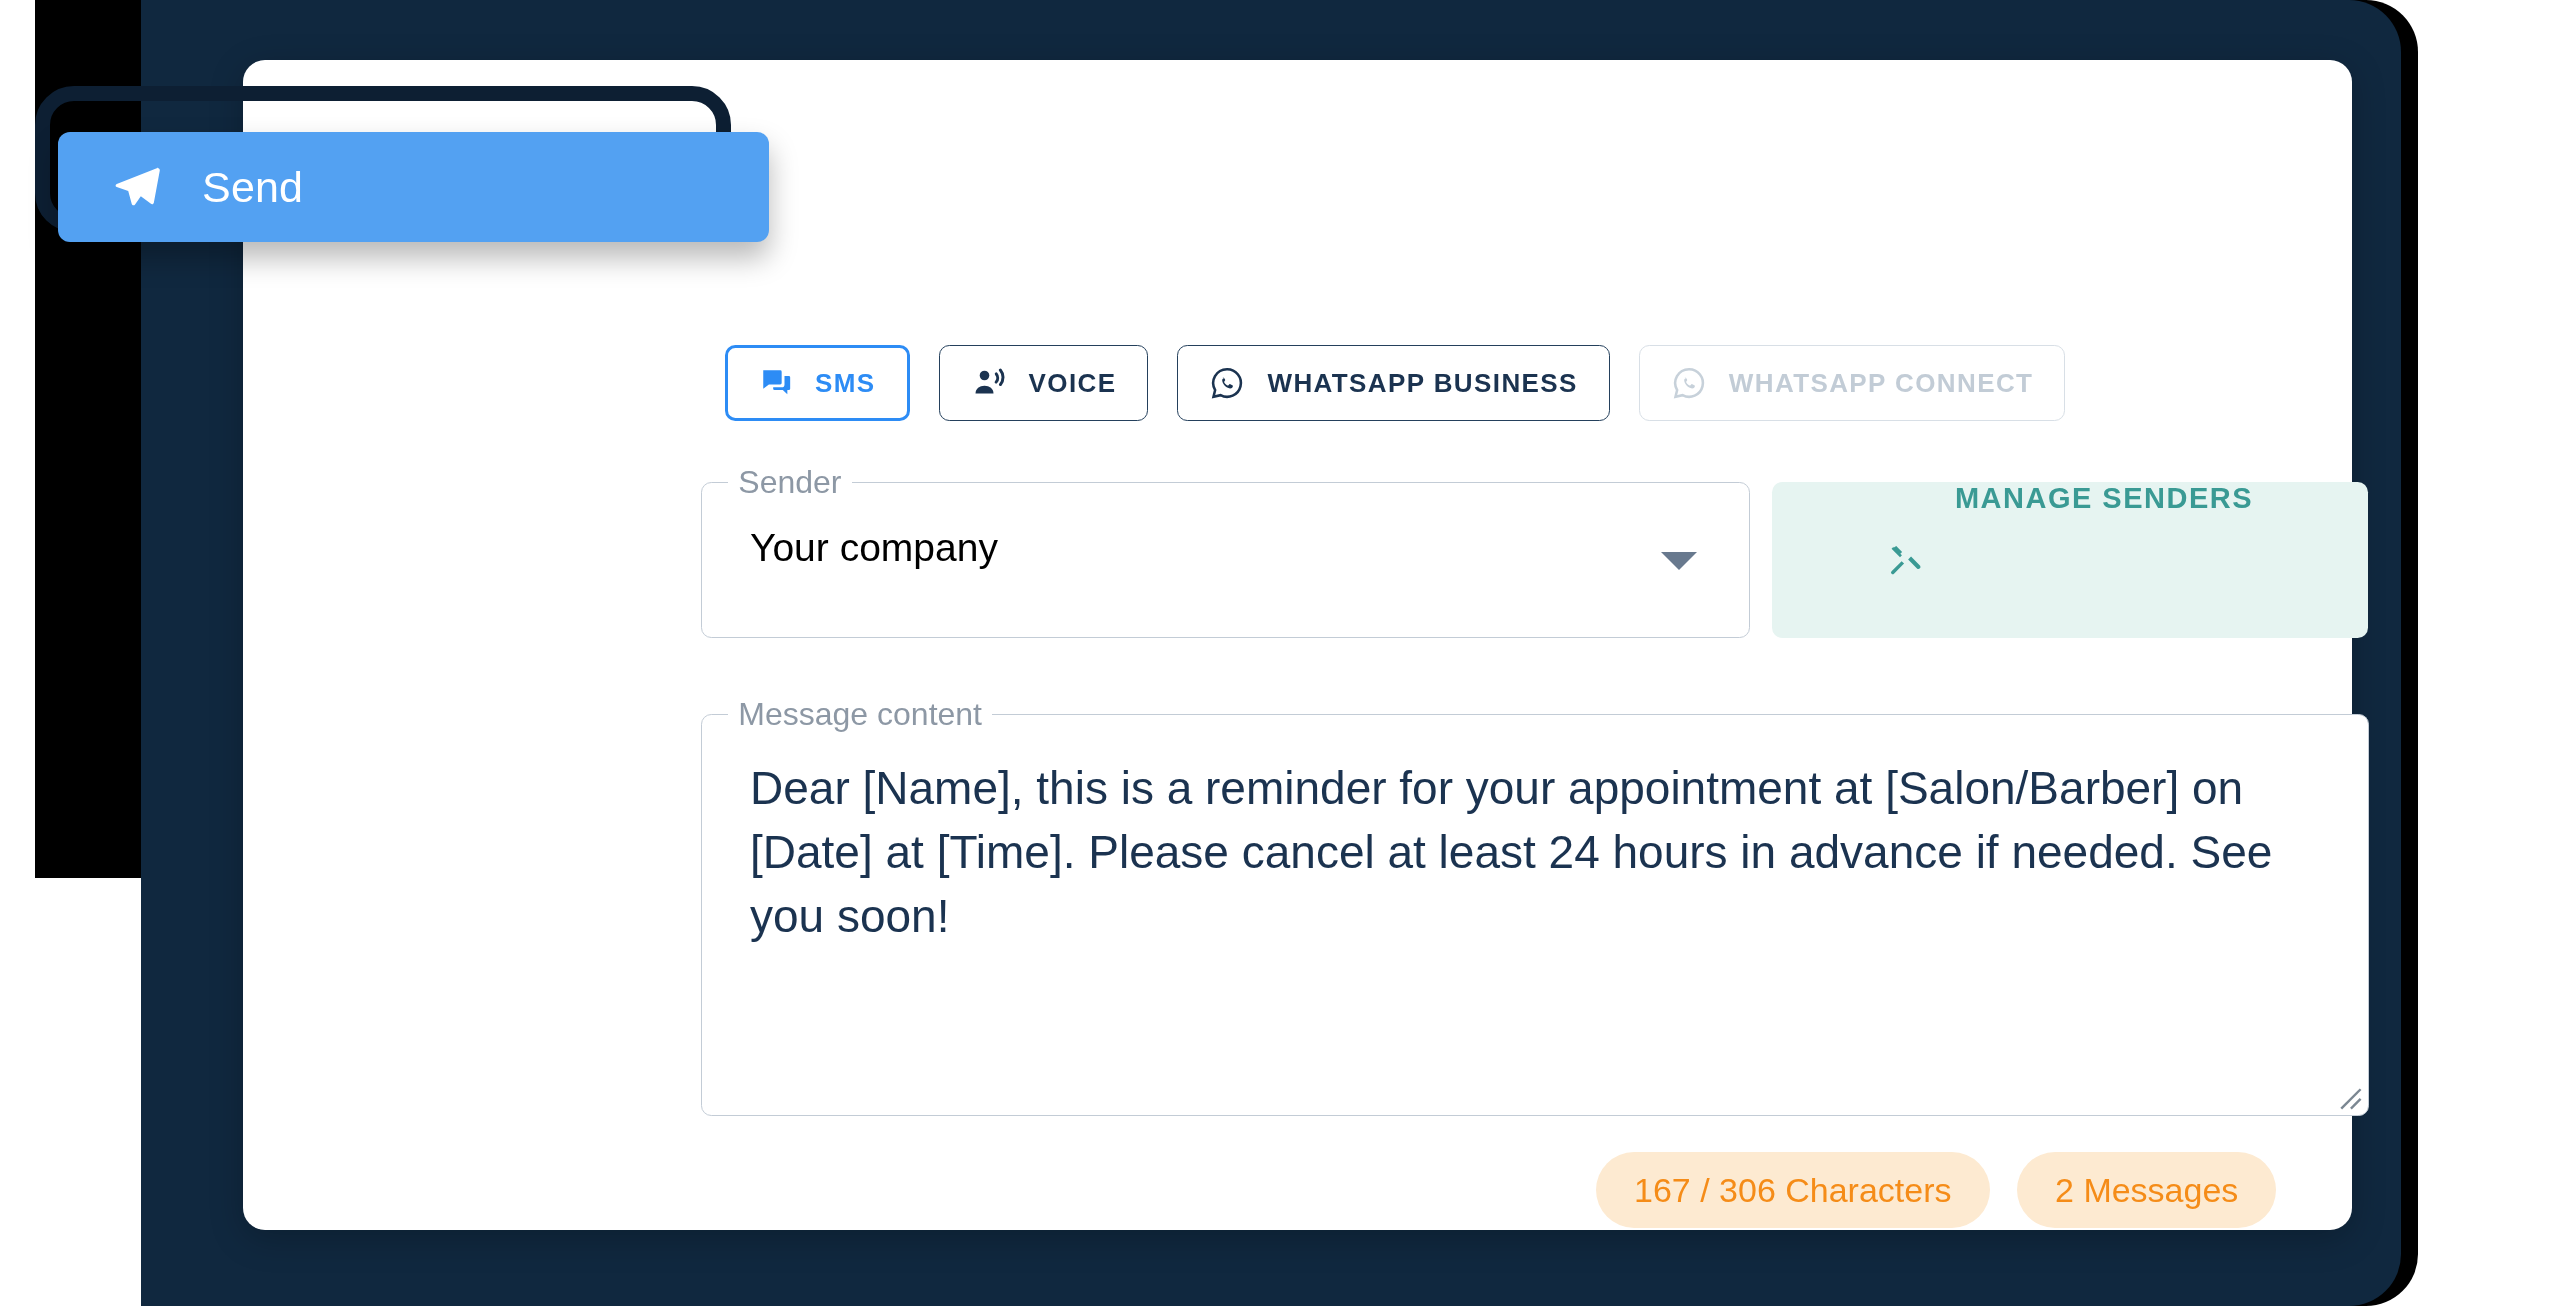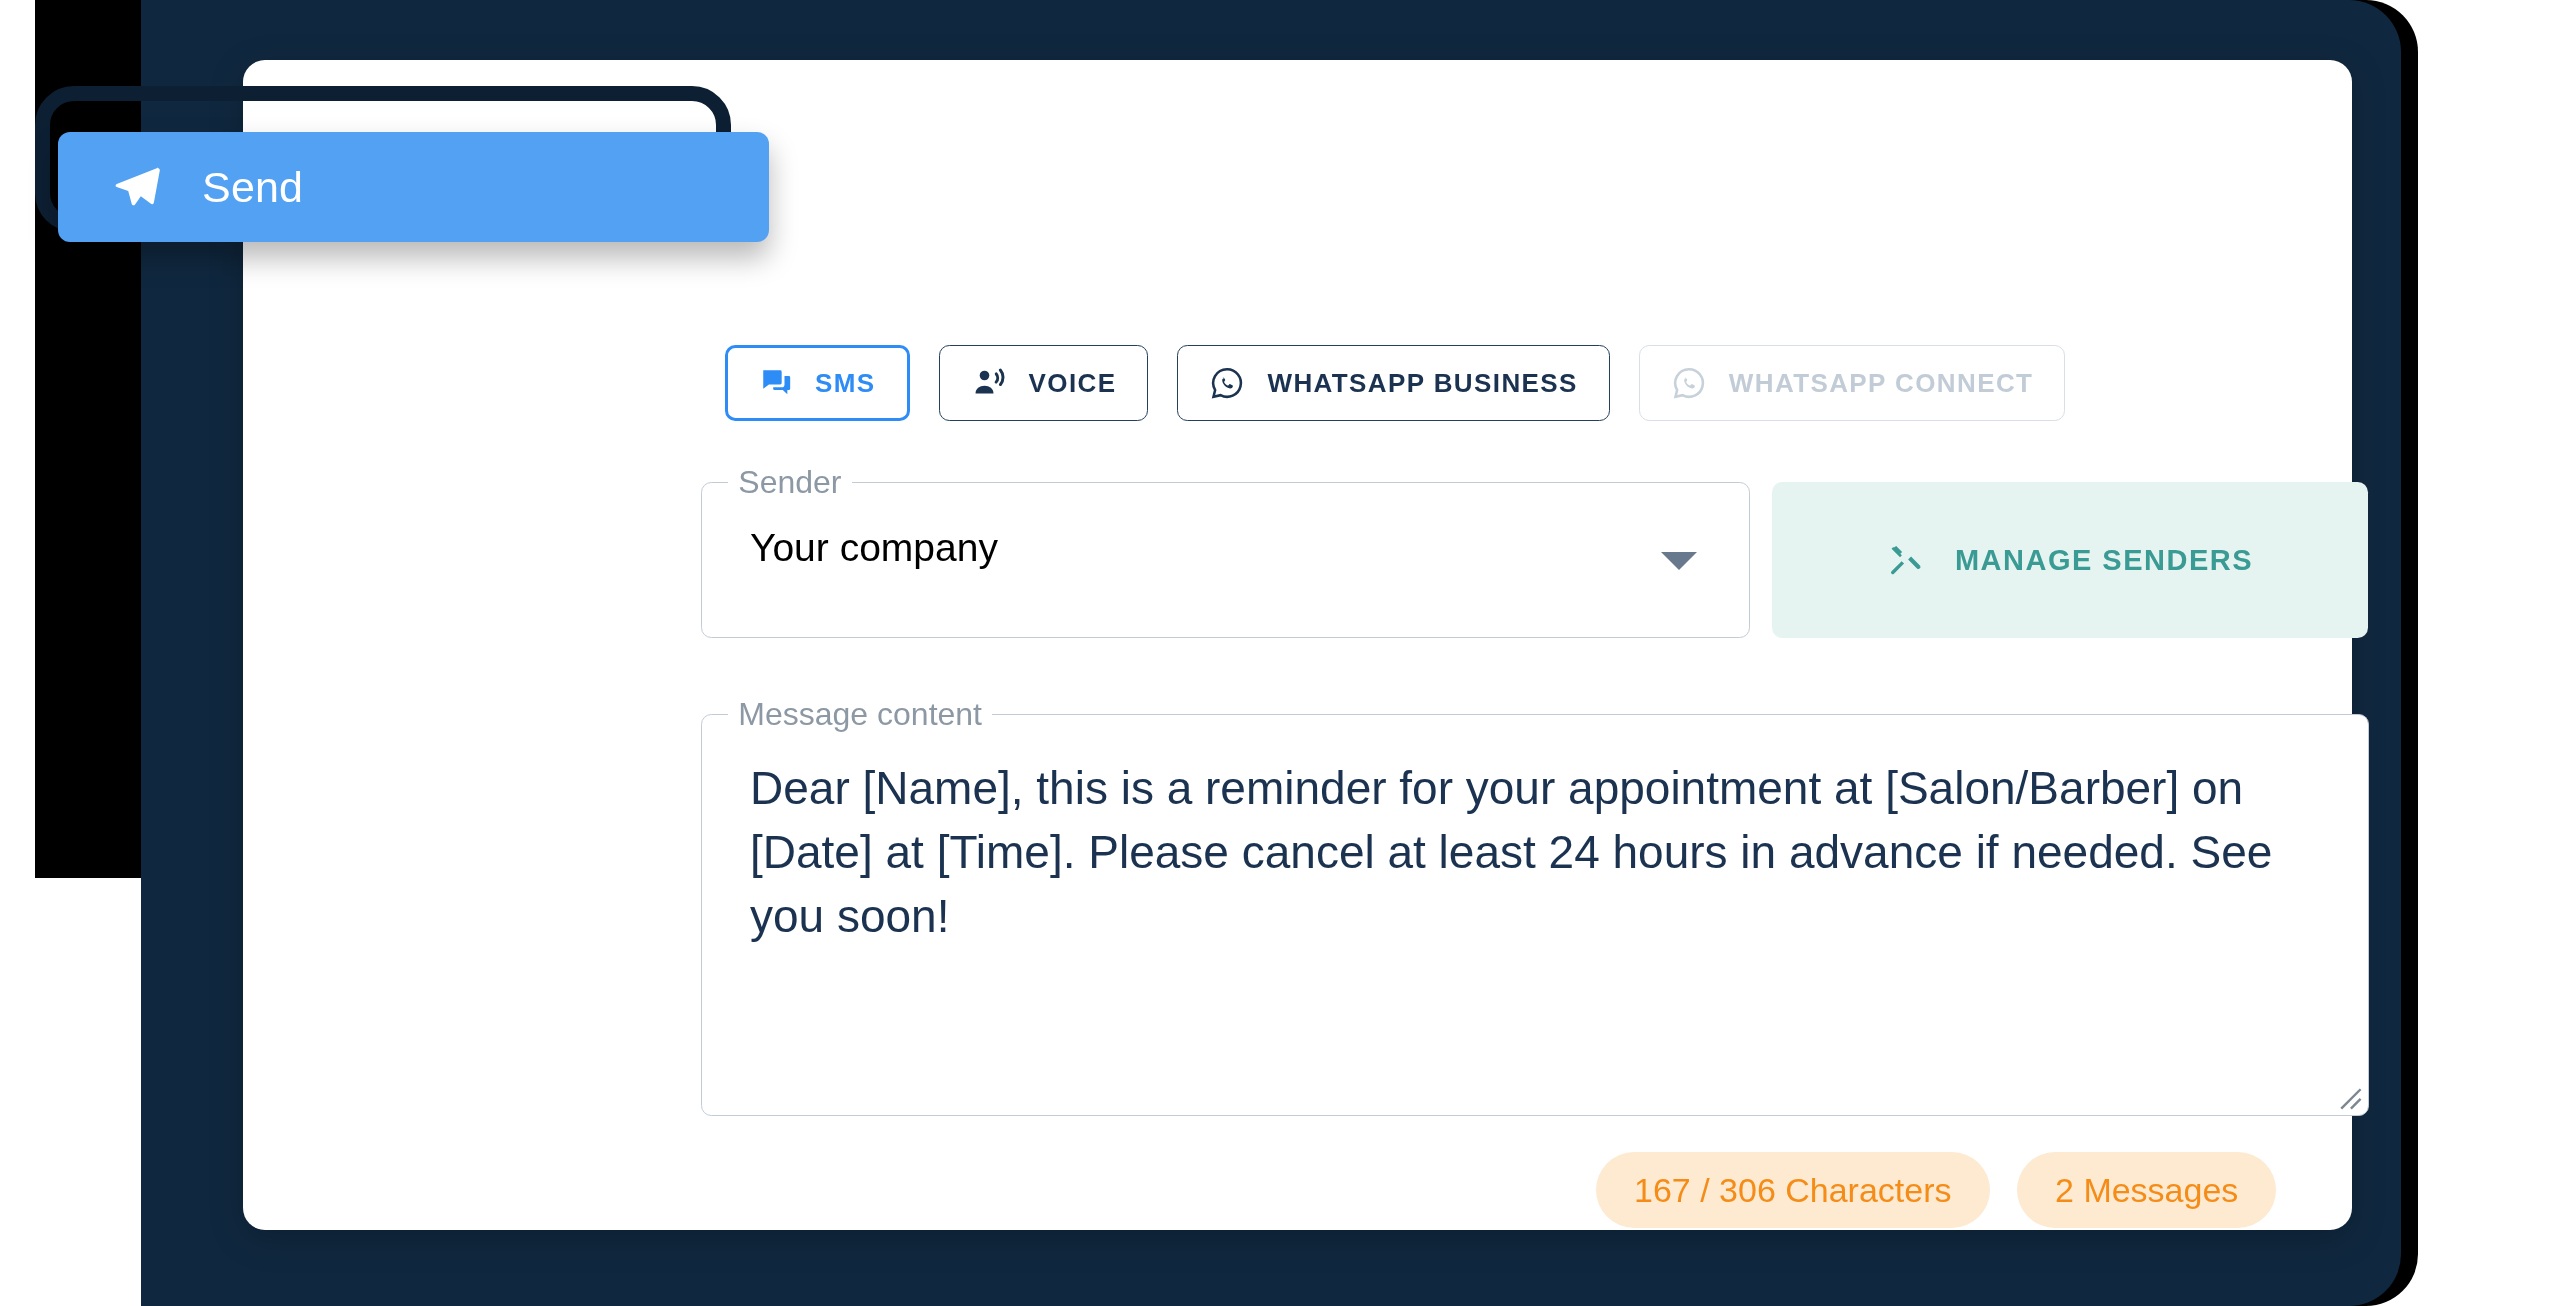--- a/index.html
+++ b/index.html
@@ -199,21 +199,20 @@
   .manage-btn {
     position: absolute;
     left: 1529px;
     top: 422px;
     width: 596px;
     height: 156px;
     background: #e6f4f1;
     border: none;
     border-radius: 10.3px;
     display: flex;
-    align-items: center;
     justify-content: center;
     cursor: pointer;
   }
   .manage-icon {
     color: #3a9a94;
     display: flex;
     align-items: center;
   }
   .manage-label {
     font-size: 29px;

